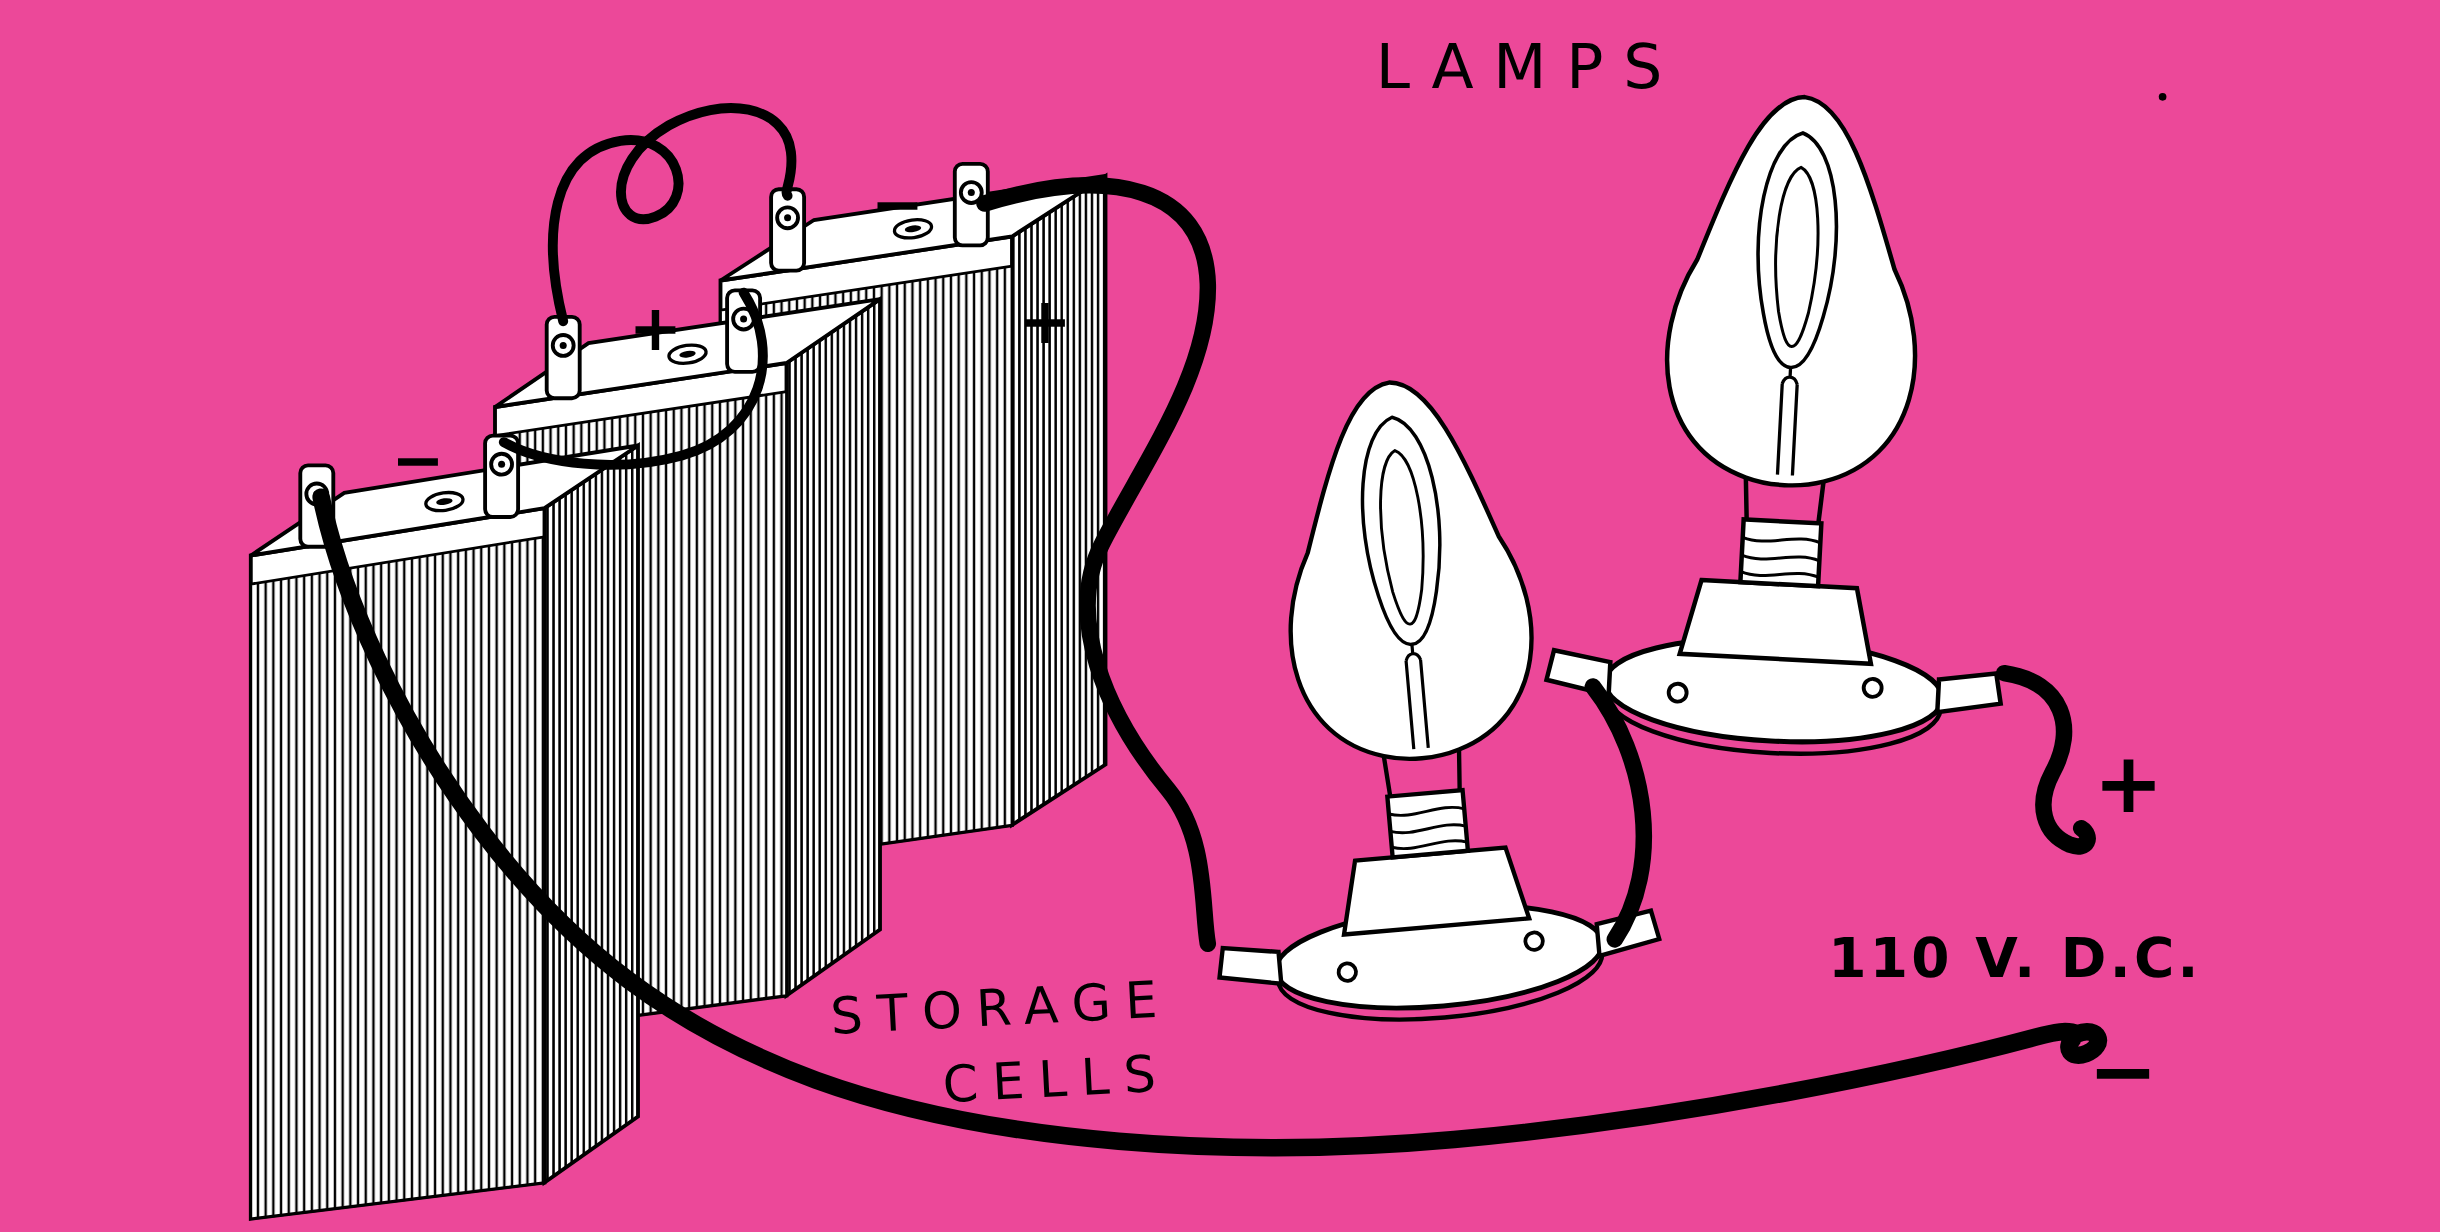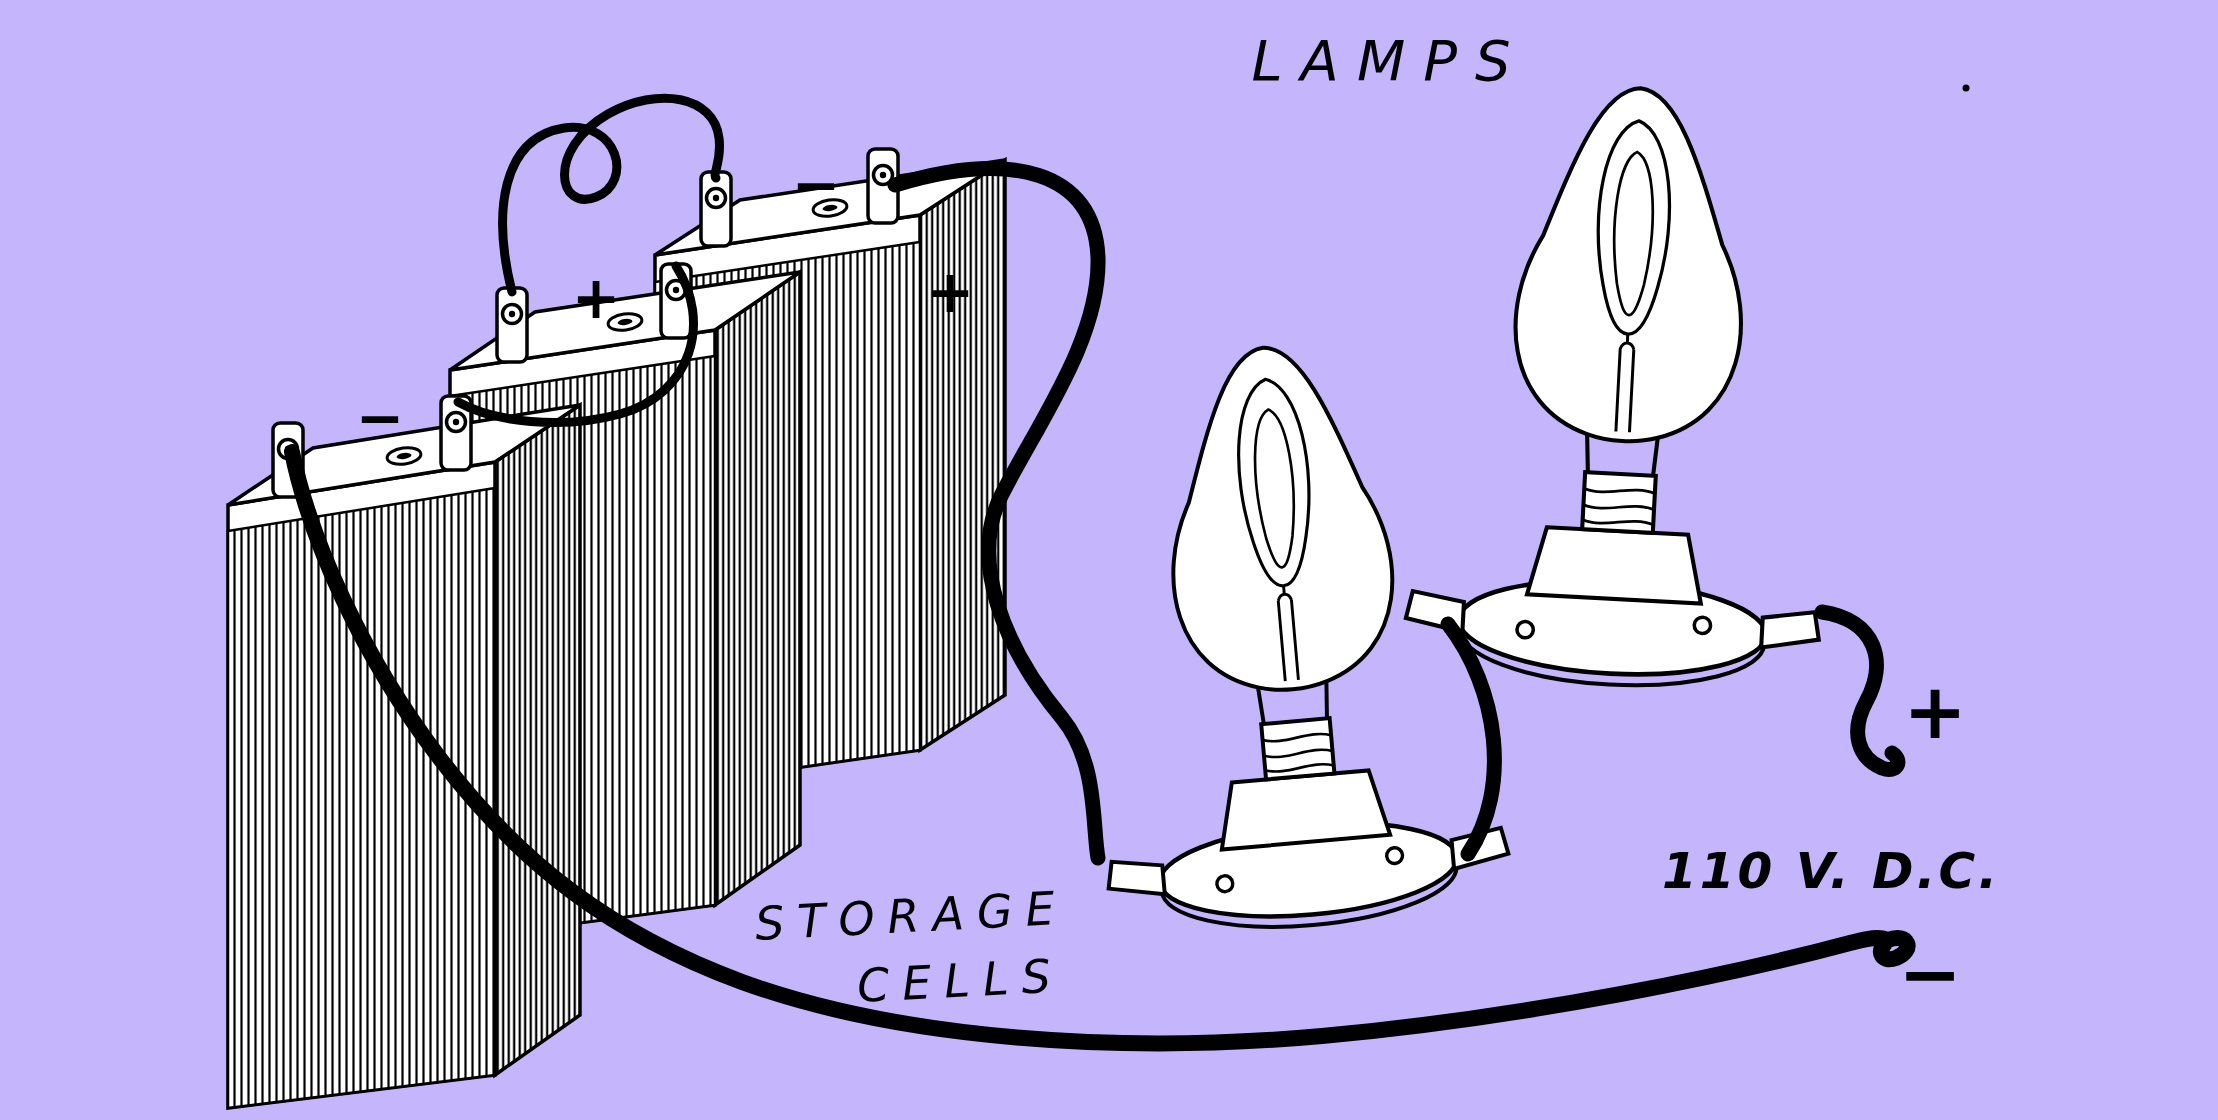--- a/index.html
+++ b/index.html
@@ -4,23 +4,22 @@
 <style>
   html, body {
     margin: 0;
     padding: 0;
     background: #ffffff;
   }
   .canvas {
     position: relative;
     width: 2218px;
     height: 1120px;
-    background: #c4b5fd;
+    background: #ec4899;
     overflow: hidden;
-    font-style: italic;
   }
   svg text {
     font-family: "DejaVu Sans", "Liberation Sans", sans-serif;
     fill: #000000;
   }
   .hand-caps   { font-weight: normal; }
   .bold-label  { font-weight: bold; }
   .sign        { font-weight: bold; }
 </style>
 </head>

